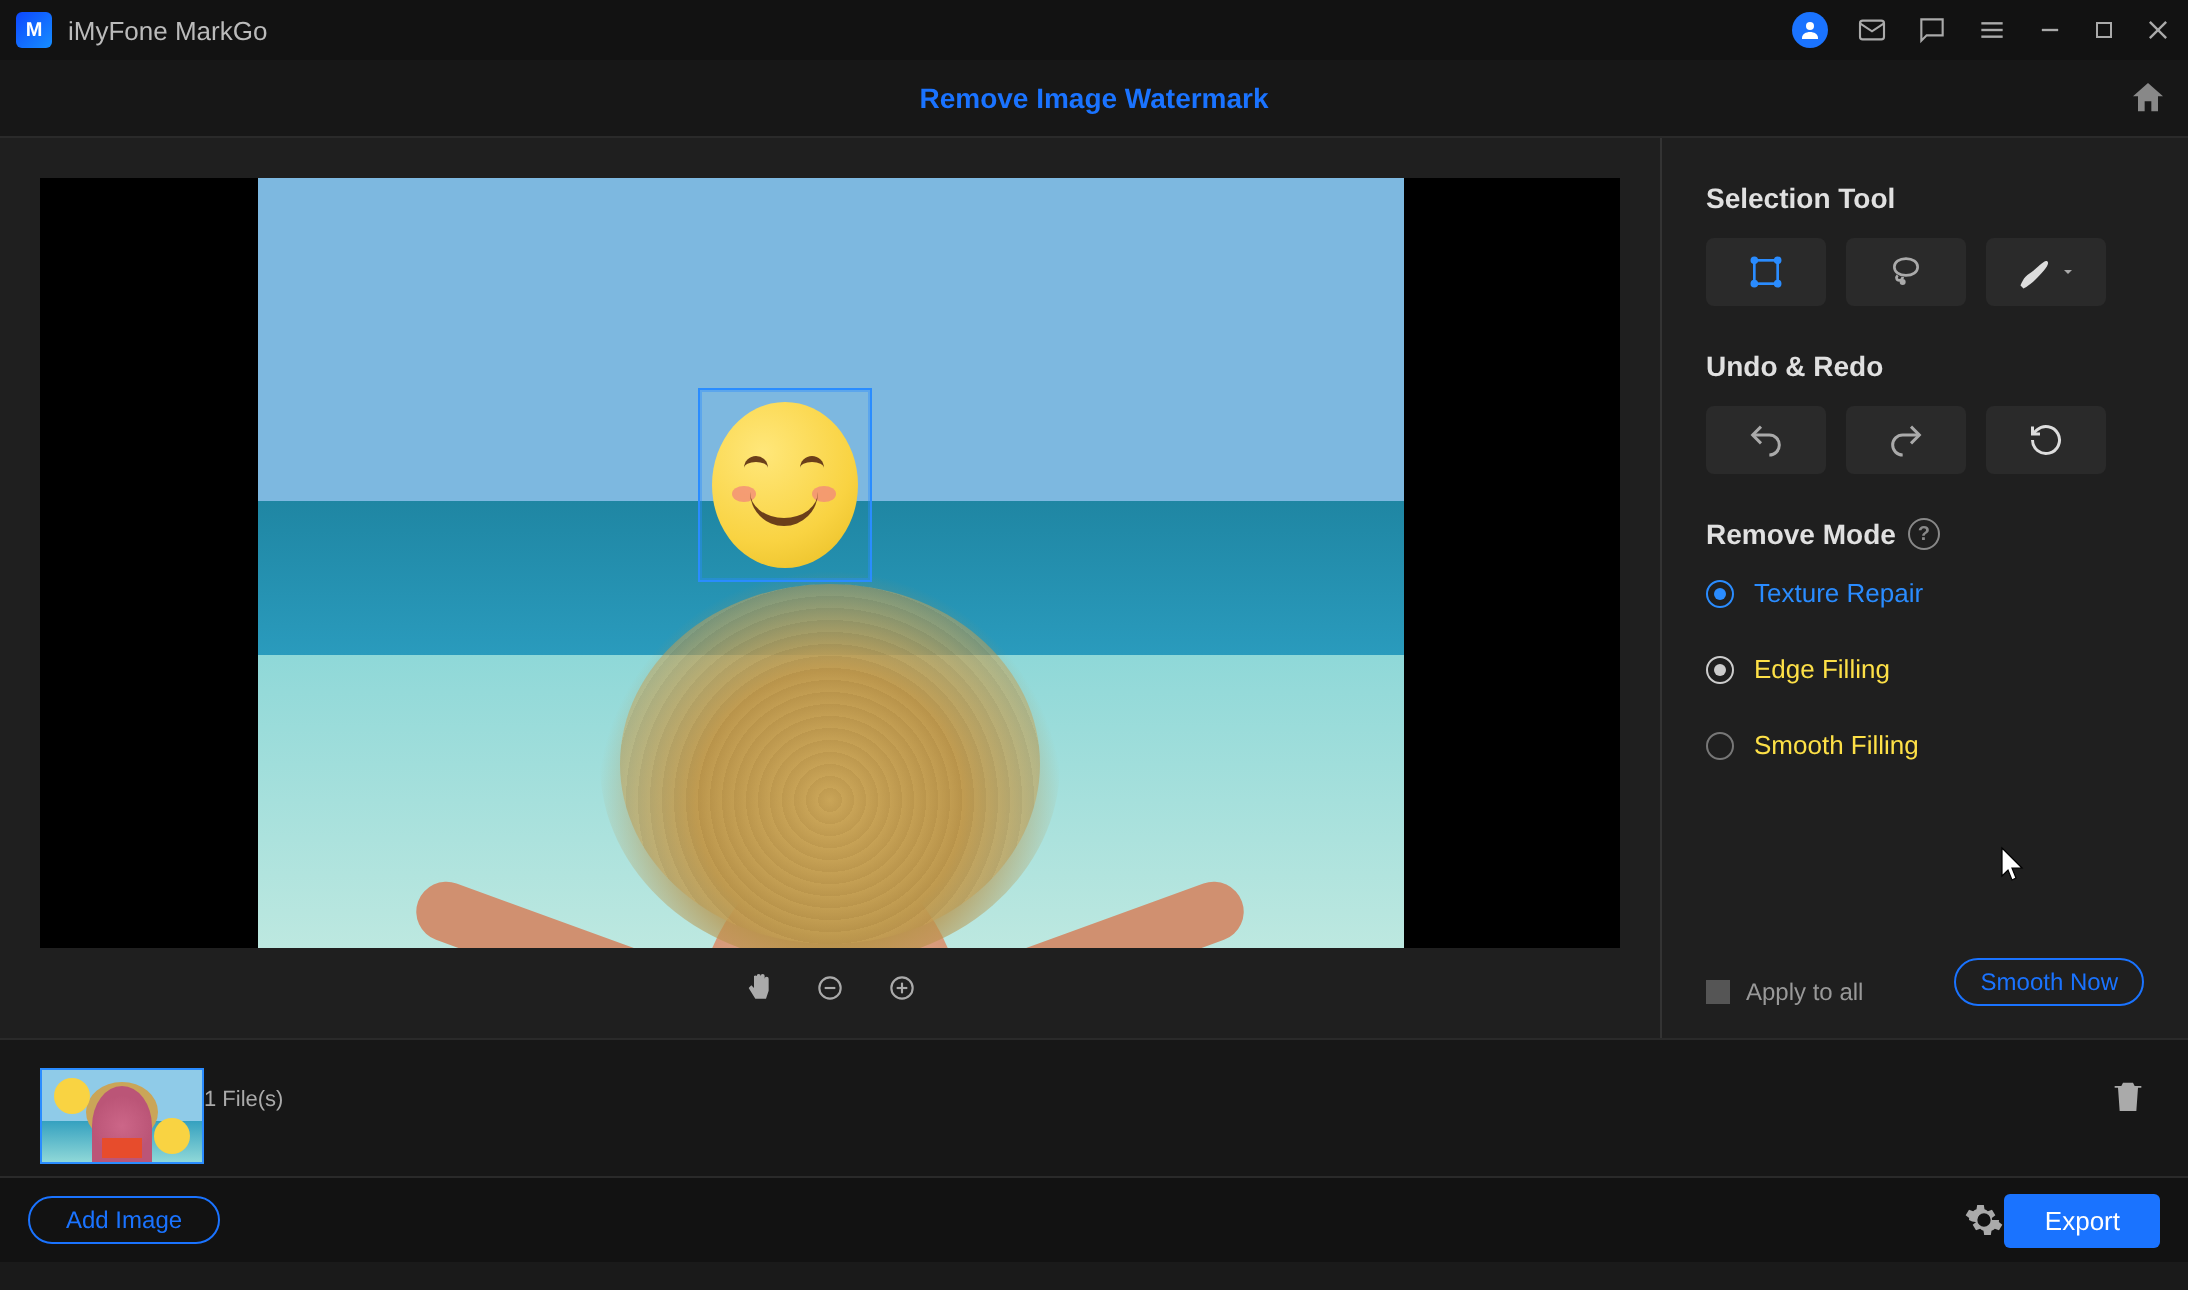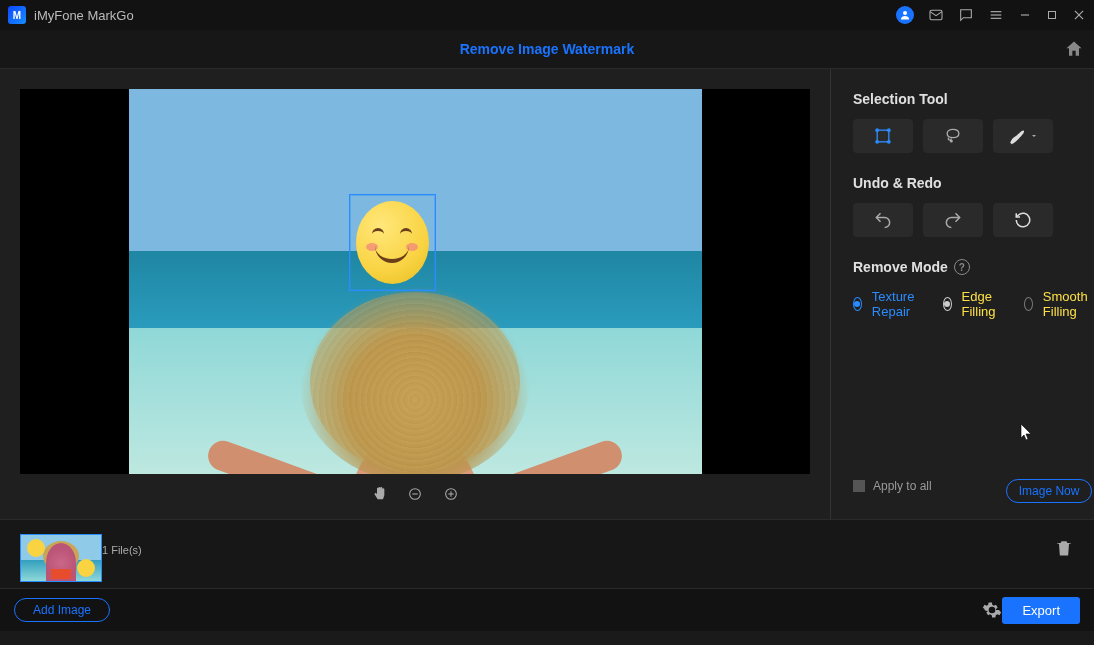--- a/index.html
+++ b/index.html
@@ -171,38 +171,38 @@
   .tool-row { display:flex; gap:10px; margin-bottom:22px;}
   .tool-btn {
     width:60px;height:34px;
     background:#2a2a2a;
     border-radius:4px;
     display:flex;align-items:center;justify-content:center;
     color:#aaa;
   }
   .tool-btn.active { color:#2a8cff;}
   .tool-btn.combo { gap:4px;}
-  .radio-list { display:flex;flex-direction:row;gap:23px;margin-top:2px;}
+  .radio-list { display:flex;flex-direction:column;gap:23px;margin-top:2px;}
   .radio-item { display:flex;align-items:center;gap:10px;font-size:13px;color:#fde047;}
   .radio {
     width:12px;height:12px;border-radius:50%;border:1px solid #777;display:flex;align-items:center;justify-content:center;
   }
   .radio.selected { border-color:#2a8cff;}
   .radio.selected::after{content:"";width:6px;height:6px;border-radius:50%;background:#2a8cff;}
   .radio.filled { border-color:#ccc;}
   .radio.filled::after{content:"";width:6px;height:6px;border-radius:50%;background:#ccc;}
   .radio-item.active { color:#2a8cff;}
   .help-icon {
     width:14px;height:14px;border:1px solid #888;border-radius:50%;
     display:inline-flex;align-items:center;justify-content:center;font-size:10px;color:#888;margin-left:6px;
   }
   .sidebar-bottom {
     margin-top:auto;
     display:flex;
-    align-items:flex-start;
+    align-items:flex-end;
     justify-content:space-between;
   }
   .apply {
     display:flex;align-items:center;gap:8px;color:#999;font-size:12px;
   }
   .cbox { width:12px;height:12px;background:#555; }
   .remove-now {
     border:1px solid #1a73ff;color:#1a73ff;
     padding:4px 12px;border-radius:14px;font-size:12px;background:transparent;
   }
@@ -435,21 +435,21 @@
         <span class="radio"></span>
         <span>Smooth Filling</span>
       </label>
     </div>
 
     <div class="sidebar-bottom">
       <div class="apply">
         <span class="cbox"></span>
         <span>Apply to all</span>
       </div>
-      <button class="remove-now">Image Now</button>
+      <button class="remove-now">Smooth Now</button>
     </div>
 
     <svg class="cursor-arrow" width="14" height="18" viewBox="0 0 14 18">
       <path d="M1 1l0 14 3-3 2 5 2-1-2-5 5 0z" fill="#fff" stroke="#000" stroke-width="0.6"></path>
     </svg>
   </div>
 </div>
 
 <div class="thumb-strip">
   <div class="thumb-row">

